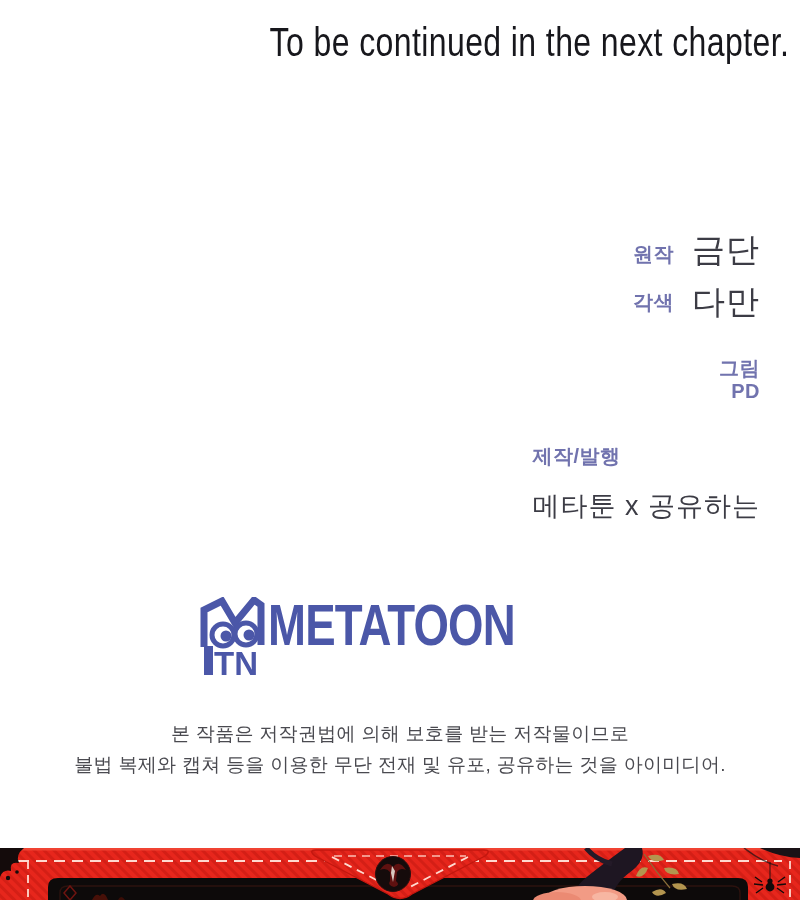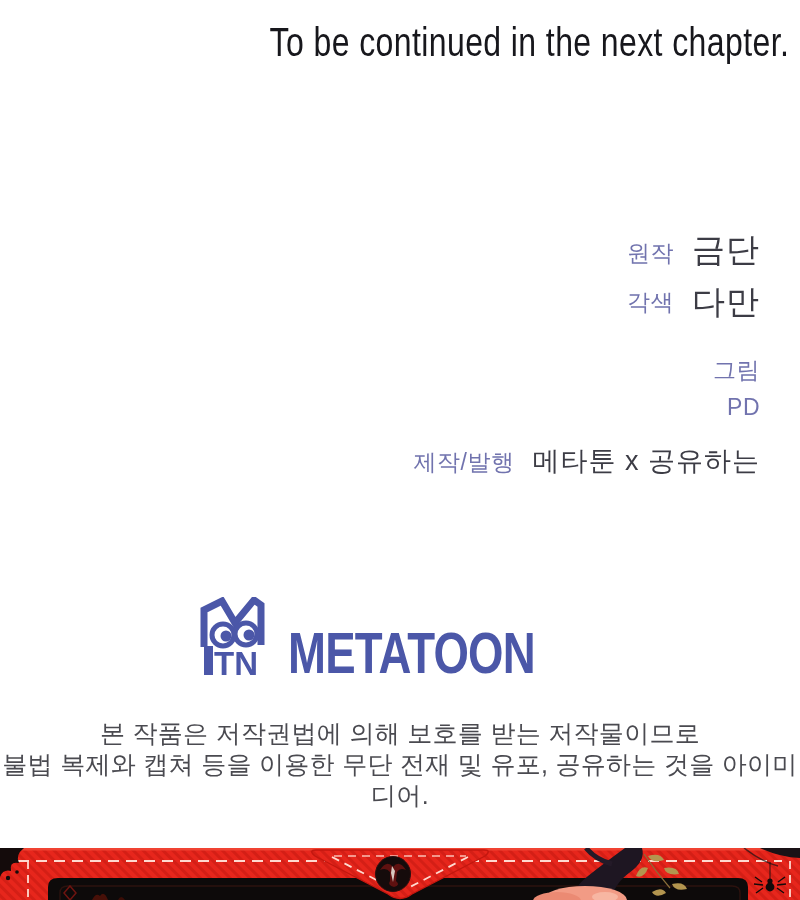--- a/index.html
+++ b/index.html
@@ -5,33 +5,33 @@
   html,body{margin:0;padding:0;}
   body{width:800px;height:900px;background:#ffffff;font-family:"Liberation Sans",sans-serif;overflow:hidden;}
   .page{position:relative;width:800px;height:900px;background:#fff;}
 
   
   .continue-wrap{position:absolute;left:200px;top:20px;width:600px;text-align:center;}
   .continue-text{display:inline-block;font-size:40px;font-weight:400;color:var(--ink);letter-spacing:0.5px;transform:scaleX(0.8);transform-origin:center;white-space:nowrap;line-height:44px;}
 
   
   .credit-row{position:absolute;right:40px;display:flex;align-items:baseline;justify-content:flex-end;gap:18px;white-space:nowrap;}
-  .credit-label{font-size:23px;color:var(--label);font-weight:400;letter-spacing:0.5px;}
+  .credit-label{font-size:20px;color:var(--label);font-weight:700;letter-spacing:0.5px;}
   .credit-value{font-size:33px;color:var(--value);font-weight:400;letter-spacing:1px;}
   .credit-row.small .credit-value{font-size:27px;}
-  .r1{top:228px;} .r2{top:280px;align-items:center;} .r3{top:332px;margin-top:23px;} .r4{top:394px;justify-content:center;} .r5{top:443px;}
+  .r1{top:228px;} .r2{top:280px;align-items:center;} .r3{top:332px;margin-top:23px;} .r4{top:380px;justify-content:center;} .r5{top:443px;flex-direction:column;}
 
   
   .logo-mark{position:absolute;left:197px;top:597px;}
   .studio-text{position:absolute;left:274px;top:601px;font-size:26px;font-weight:600;letter-spacing:45px;color:var(--logo);white-space:nowrap;}
-  .metatoon-wrap{position:absolute;left:268px;top:620px;margin-left:20px;}
+  .metatoon-wrap{position:absolute;left:268px;top:592px;}
   .metatoon-text{display:inline-block;font-size:57px;font-weight:800;letter-spacing:-1px;color:var(--logo);transform:scaleX(0.8);transform-origin:left;white-space:nowrap;}
 
   
-  .copyright{position:absolute;left:0;right:0;top:718px;text-align:center;font-size:25px;line-height:31px;color:var(--copy);font-weight:500;letter-spacing:0.3px;}
+  .copyright{position:absolute;left:0;right:0;top:718px;text-align:center;font-size:19px;line-height:31px;color:var(--copy);font-weight:500;letter-spacing:0.3px;}
 
   
   .next-panel{position:absolute;left:0;top:848px;width:800px;height:52px;}
 </style>
 </head>
 <body>
 
 <div class="page">
 
   <div class="continue-wrap">

